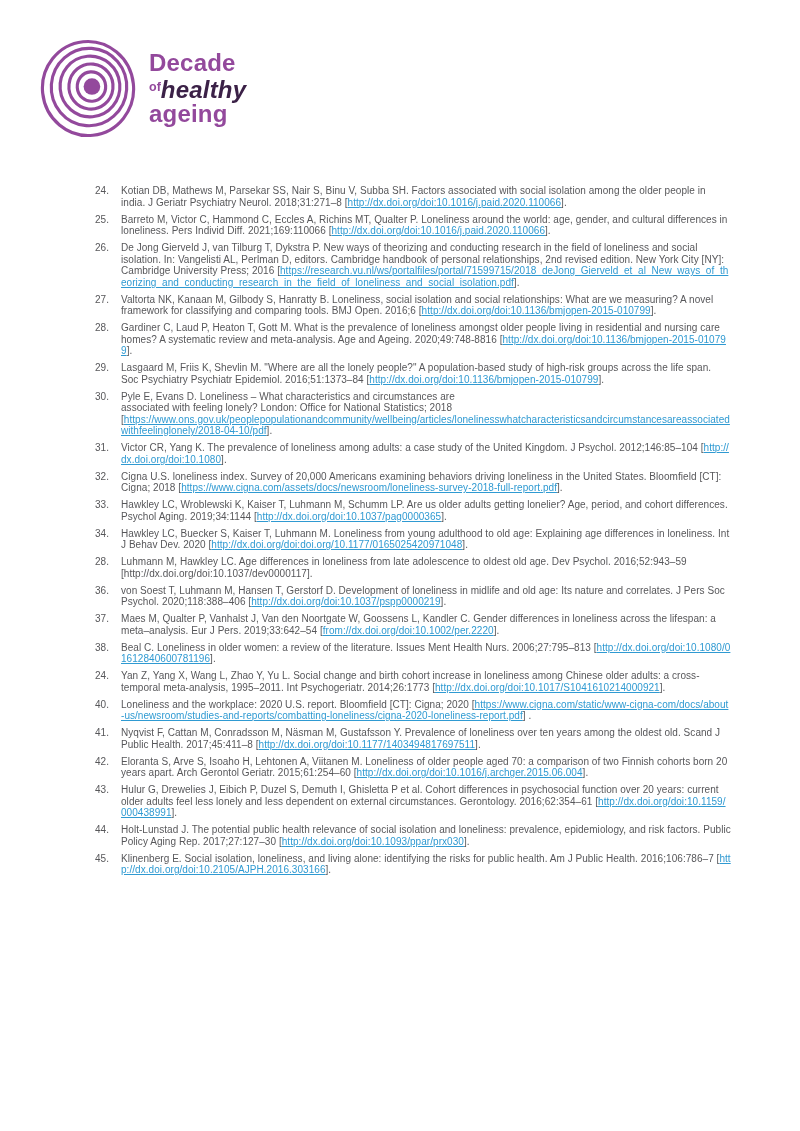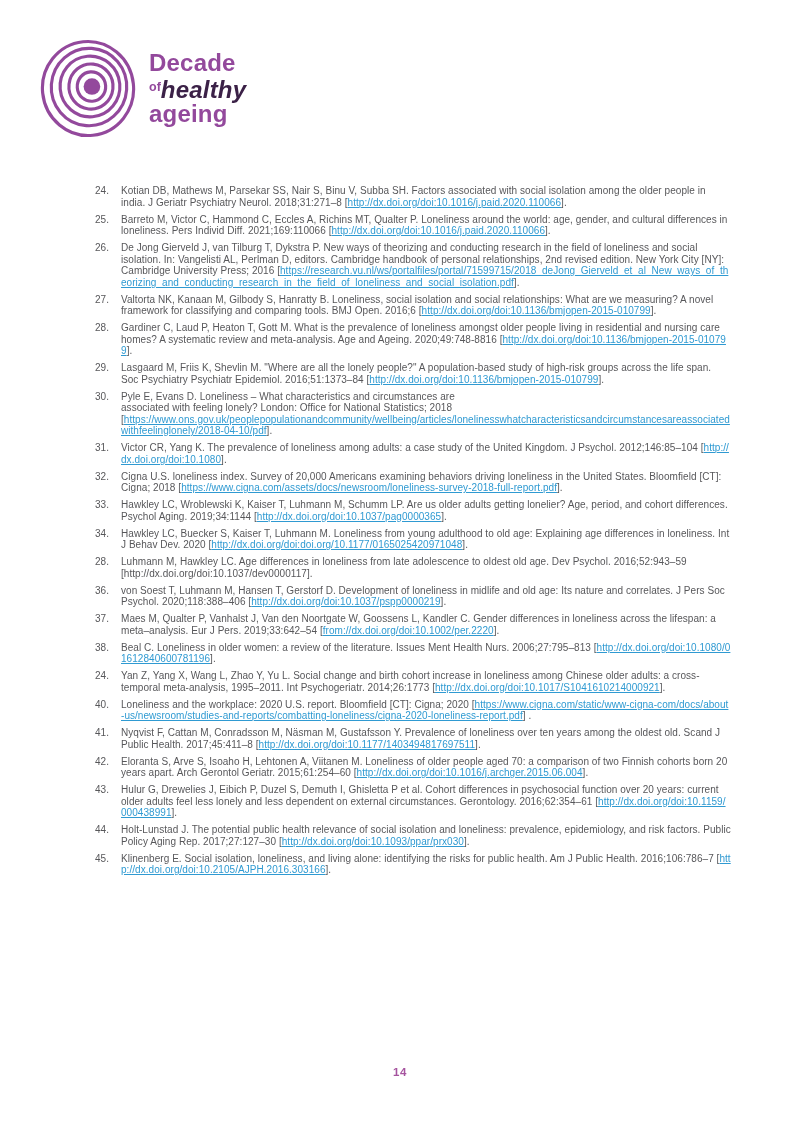--- a/index.html
+++ b/index.html
@@ -157,17 +157,14 @@
       <li>
         <span class="num">44.</span>
         <span class="body"><span>Holt-Lunstad J. The potential public health relevance of social isolation and loneliness: prevalence, epidemiology, and risk factors. Public Policy Aging Rep. 2017;27:127–30 [</span><a class="ref-link" href="#">http://dx.doi.org/doi:10.1093/ppar/prx030</a><span>].</span></span>
       </li>
       <li>
         <span class="num">45.</span>
         <span class="body"><span>Klinenberg E. Social isolation, loneliness, and living alone: identifying the risks for public health. Am J Public Health. 2016;106:786–7 [</span><a class="ref-link" href="#">http://dx.doi.org/doi:10.2105/AJPH.2016.303166</a><span>].</span></span>
       </li>
     </ol>
 
-  <footer class="footer">
-    <span class="pagenum">14</span>
-  </footer>
 
 </div>
 
 </body></html>

